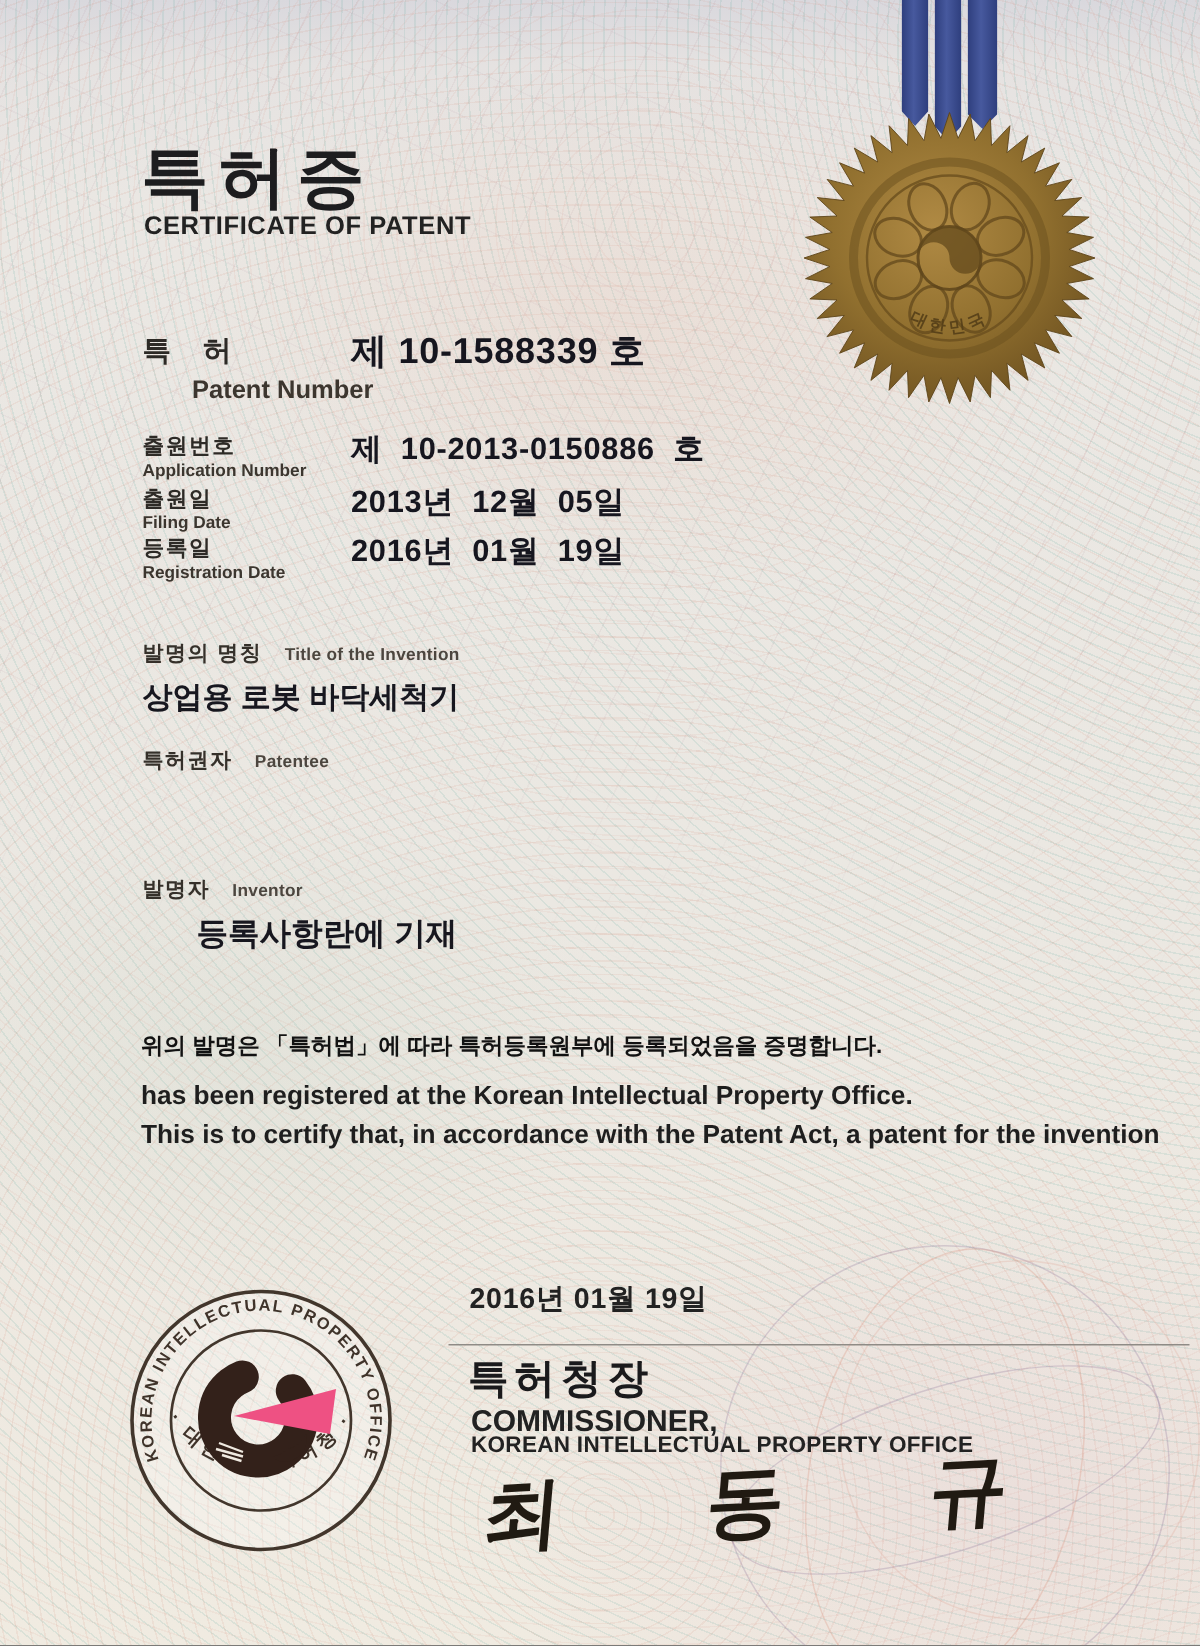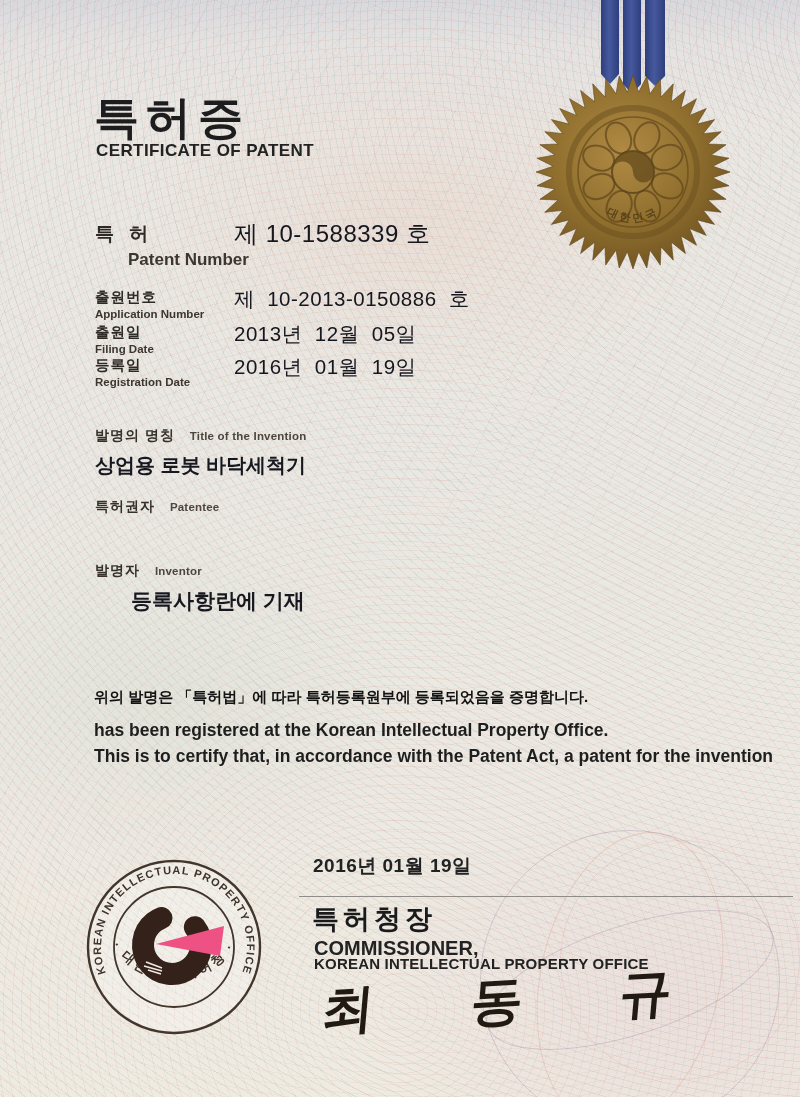--- a/index.html
+++ b/index.html
@@ -44,37 +44,37 @@
     clip-path:polygon(0 0,100% 0,100% calc(100% - 10px),50% 100%,0 calc(100% - 10px));
   }
   .seal-svg{position:absolute;left:533px;top:70px;z-index:2;}
 
   
   .title-ko{position:absolute;left:94px;top:88px;font-size:45px;font-weight:bold;letter-spacing:7px;color:#1d1d1f;}
   .title-en{position:absolute;left:96px;top:141px;font-size:17px;font-weight:bold;letter-spacing:0.4px;color:#222;}
 
   
   .frow{position:absolute;left:95px;}
-  .frow .lko{font-weight:bold;color:#2d2а26;color:#2d2a26;}
+  .frow .lko{font-weight:bold;color:#2d2а26;color:#2d2a26;font-family:Liberation Mono, monospace;}
   .frow .len{font-weight:bold;color:#3c362f;}
-  .frow .val{position:absolute;left:139px;top:-3px;font-weight:normal;color:#16161f;white-space:nowrap;text-align:center;}
+  .frow .val{position:absolute;left:139px;top:-3px;font-weight:bold;color:#16161f;white-space:nowrap;text-align:center;}
   .frow.big .lko{font-size:19px;letter-spacing:5px;}
   .frow.big .len{font-size:17px;margin-top:3px;padding-left:33px;}
   .frow.big .val{font-size:24px;letter-spacing:0.5px;}
   .frow.sm .lko{font-size:14.5px;letter-spacing:1px;}
   .frow.sm .len{font-size:11.5px;margin-top:1px;}
   .frow.sm .val{font-size:20.5px;letter-spacing:0.5px;word-spacing:6px;}
   .r1{top:221px;} .r2{top:288px;} .r3{top:322.5px;} .r4{top:356px;}
 
   
   .sect{position:absolute;left:95px;}
   .sect .hdr{font-size:14px;font-weight:bold;color:#35302a;letter-spacing:1px;}
   .sect .hdr .en{font-size:11.5px;color:#4c463f;margin-left:10px;letter-spacing:0.2px;margin-top:15px;}
   .sect .body{font-size:20px;font-weight:bold;color:#17171f;margin-top:6px;line-height:29px;white-space:nowrap;}
-  .s-invention{top:427px;} .s-patentee{top:498px;} .s-inventor{top:562px;}
+  .s-invention{top:427px;} .s-patentee{top:498px;} .s-inventor{top:584px;}
 
   .statement{position:absolute;left:94px;top:688px;width:700px;}
   .statement .ko{font-size:15px;font-weight:bold;color:#121212;white-space:nowrap;}
   .statement .en{font-size:17.5px;font-weight:600;color:#1e1e1e;margin-top:11px;line-height:25.5px;width:690px;}
 
   
   .issue-date{position:absolute;left:313px;top:853px;font-size:19px;font-weight:600;color:#222;letter-spacing:0.5px;}
   .rule{position:absolute;left:299px;top:896px;width:494px;height:0;border-top:1.5px solid #8f8b86;}
   .issuer-ko{position:absolute;left:312px;top:901px;font-size:27px;font-weight:bold;letter-spacing:4px;color:#1a1a1c;}
   .issuer-en1{position:absolute;left:314px;top:937px;font-size:20px;font-weight:bold;color:#222;}

